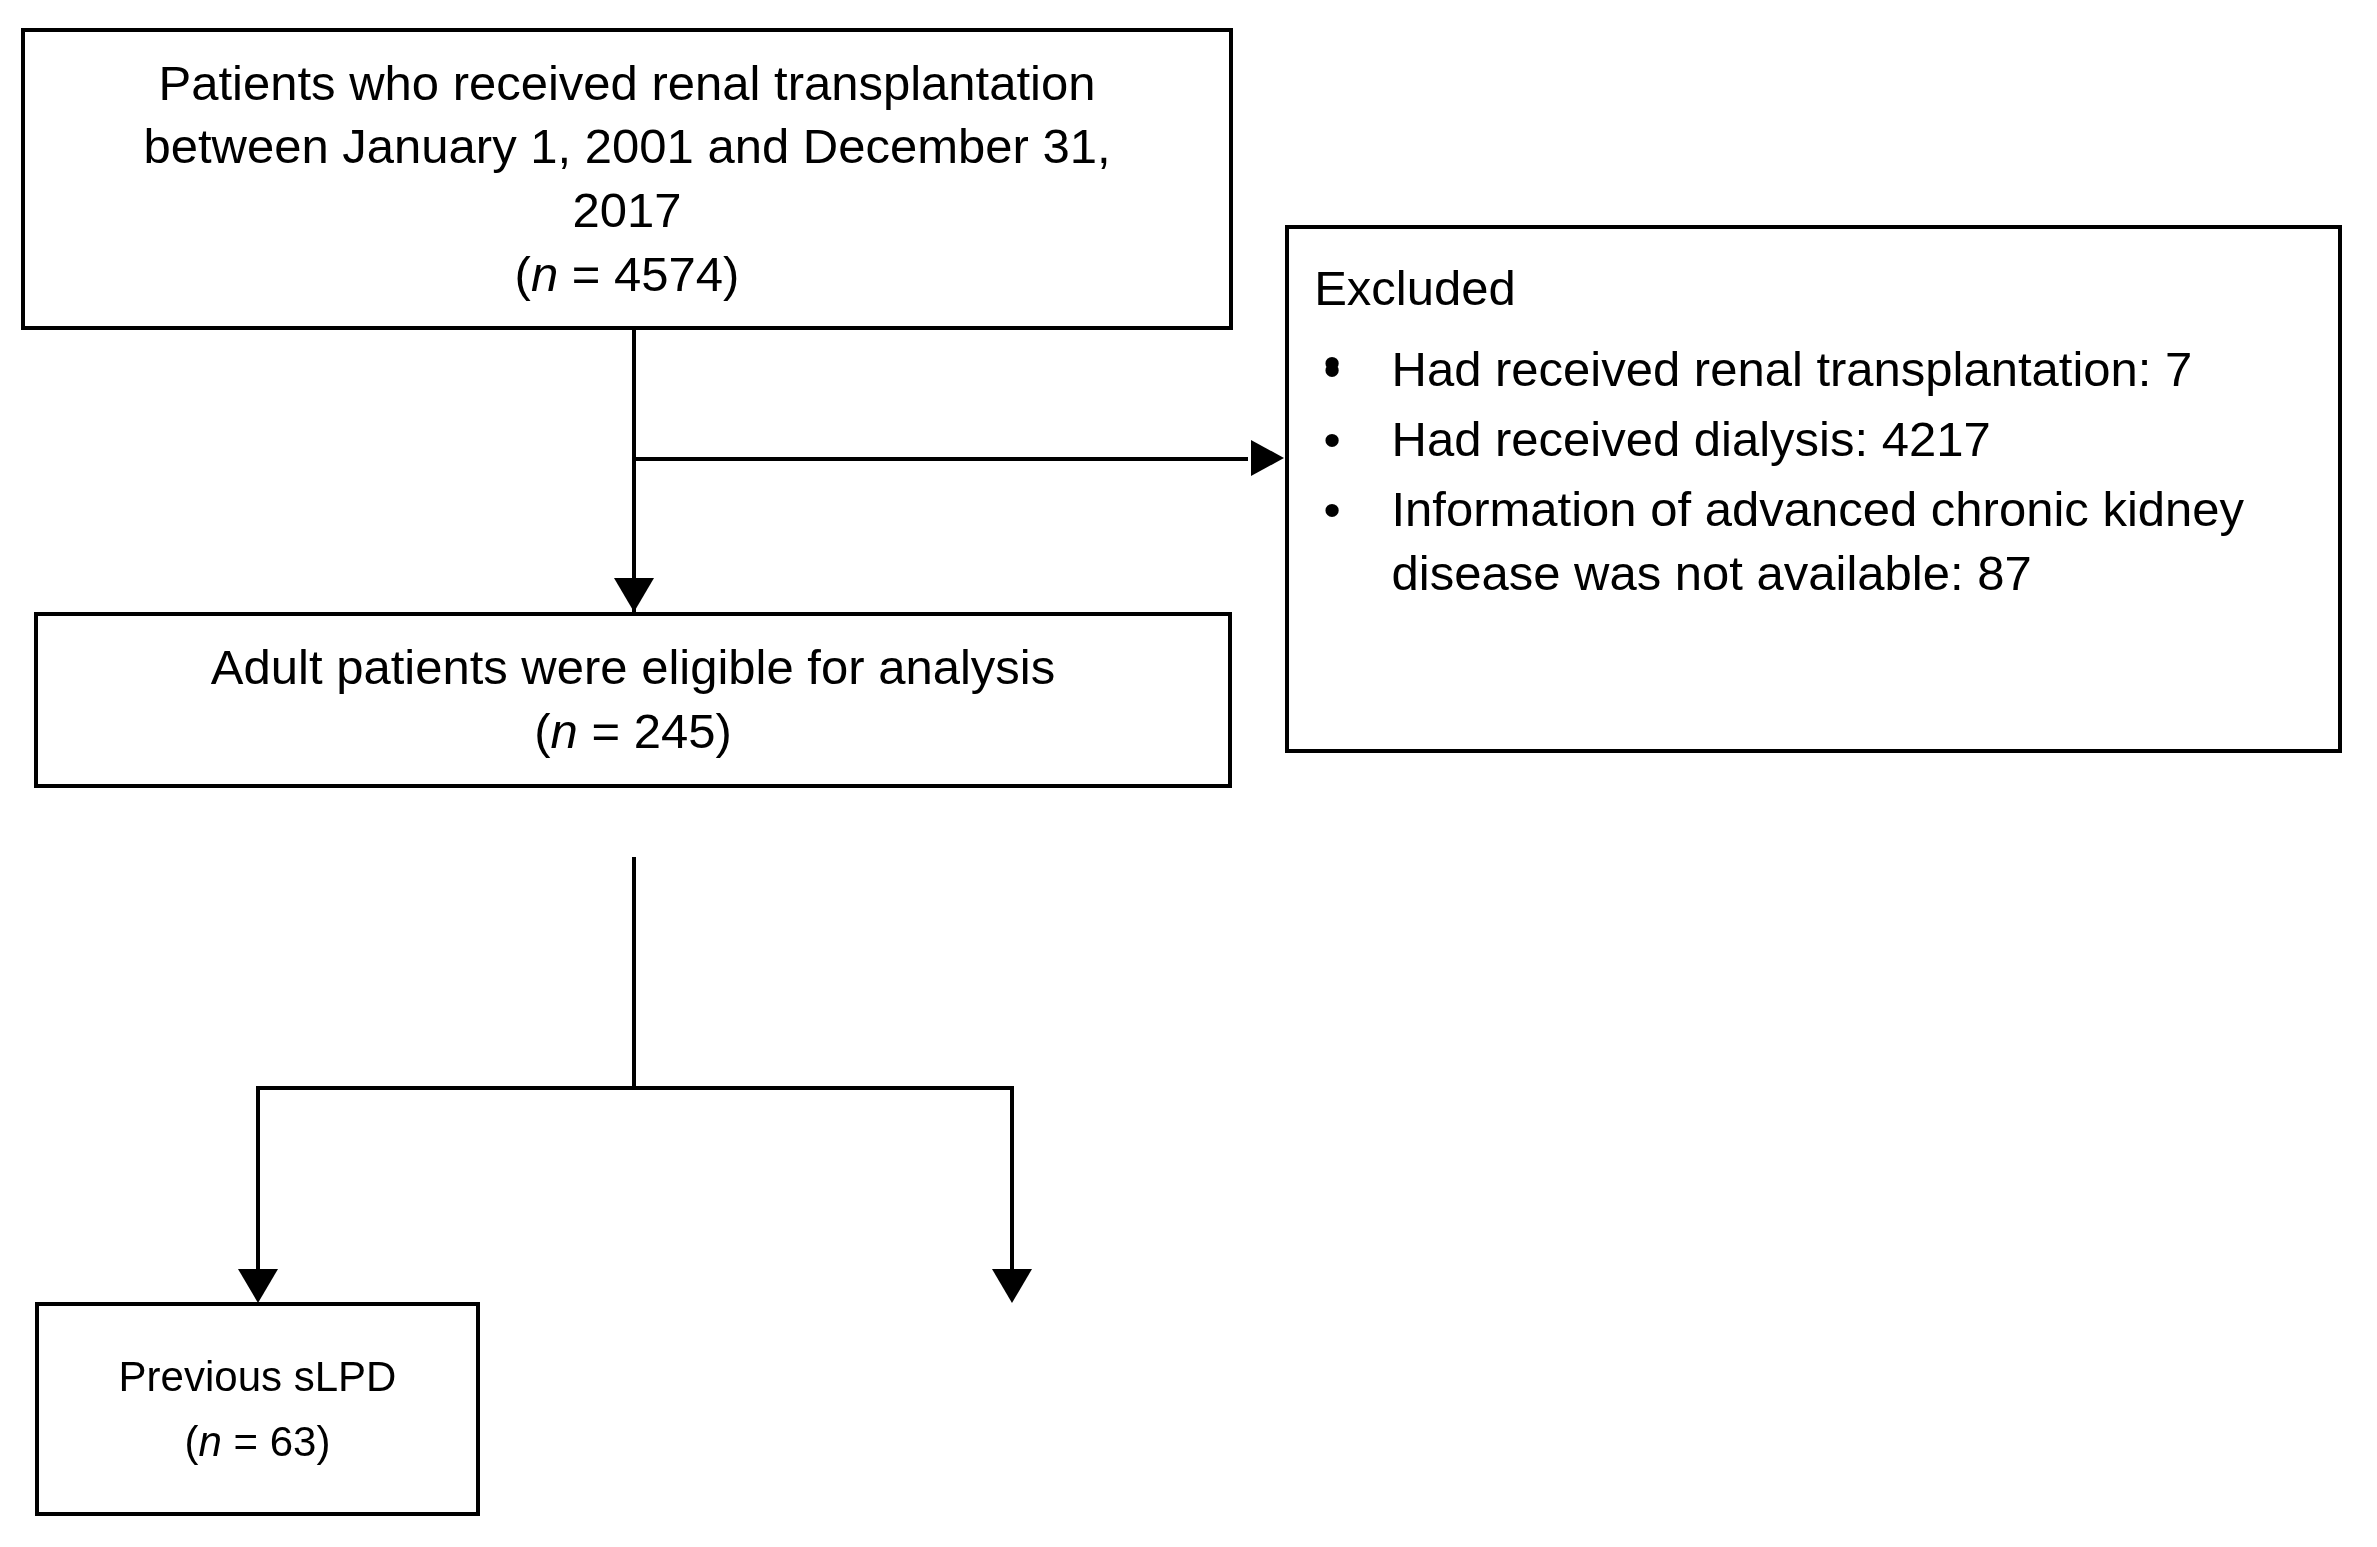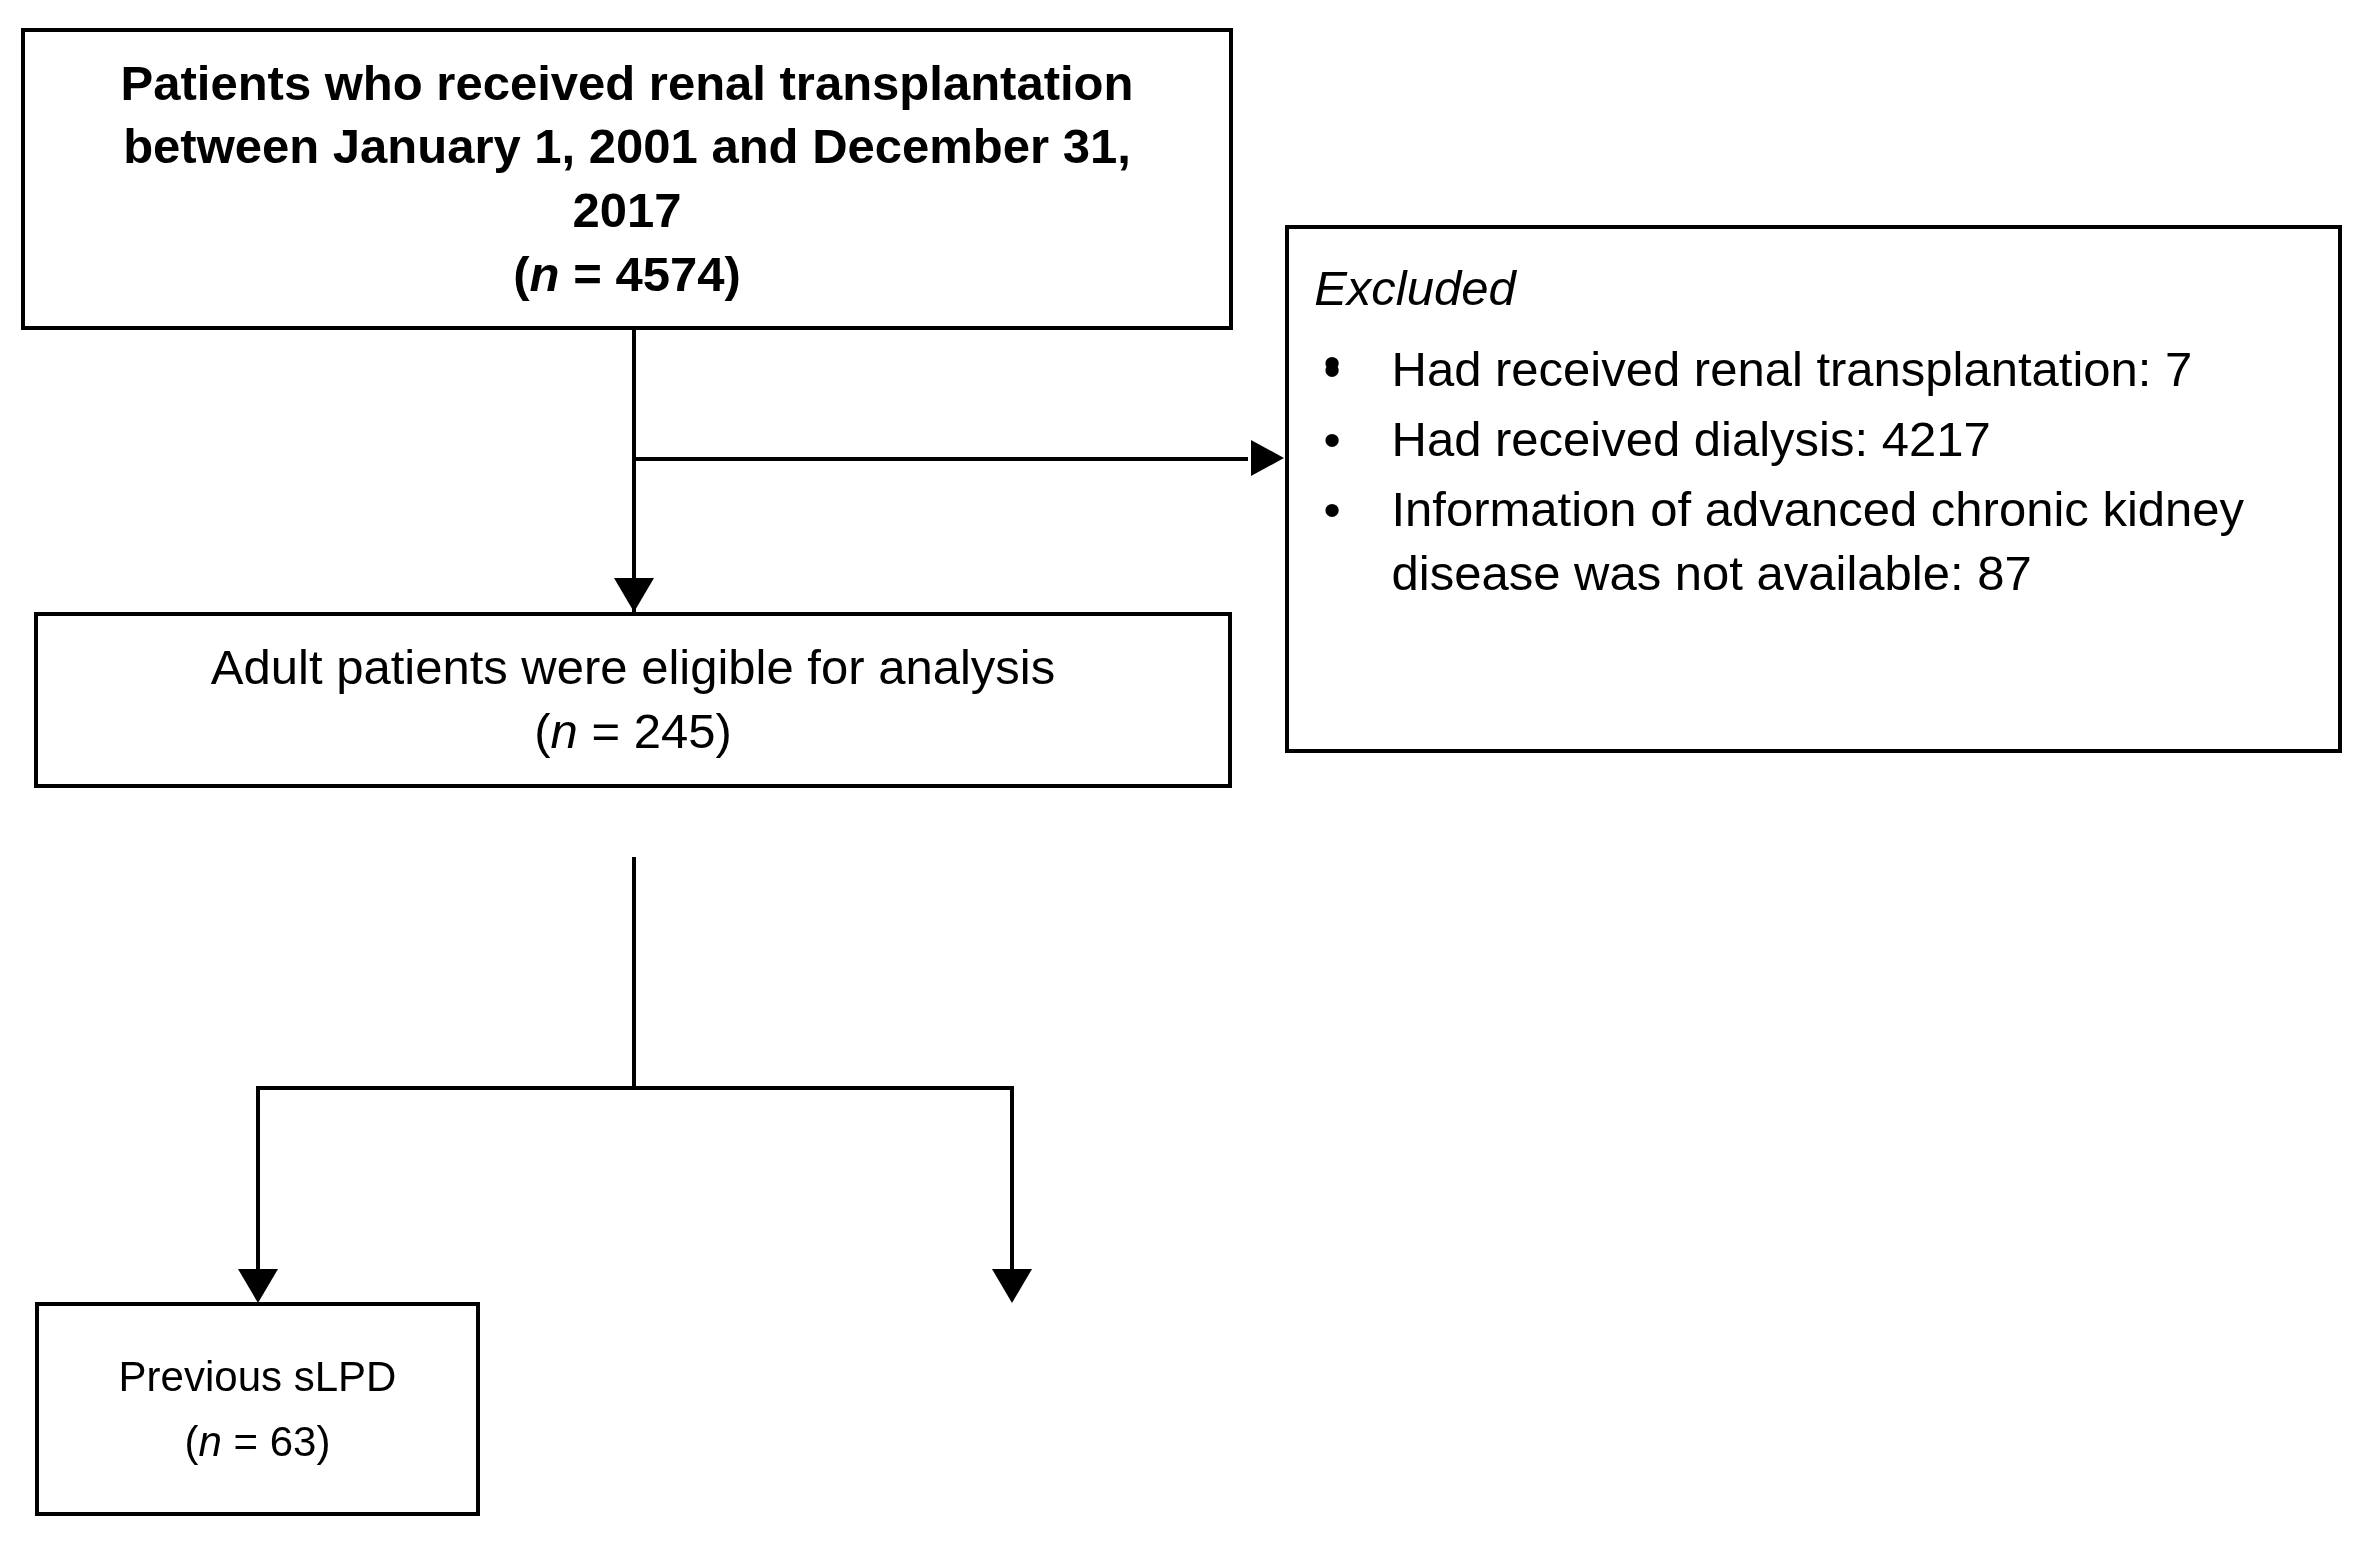--- a/index.html
+++ b/index.html
@@ -42,38 +42,36 @@
   }
 
   
   #box-enrolled {
     left: 21px;
     top: 28px;
     width: 1212px;
     height: 302px;
     font-size: 49px;
     padding: 2.7px 18.6px;
-    font-weight: bold;
   }
   #box-enrolled .box-line { line-height: 1.30; }
 
   
   #box-excluded {
     left: 1285px;
     top: 225px;
     width: 1057px;
     height: 528px;
     font-size: 49px;
     padding: 28px 17px 20px 22.5px;
   }
   #excluded-title {
     display: block;
     margin-bottom: 10.6px;
     padding-left: 2.7px;
-    font-style: italic;
   }
   #excluded-list {
     list-style: none;
     margin: 0;
     padding: 0;
     width: 100%;
   }
   #excluded-list li {
     position: relative;
     padding-left: 80px;

